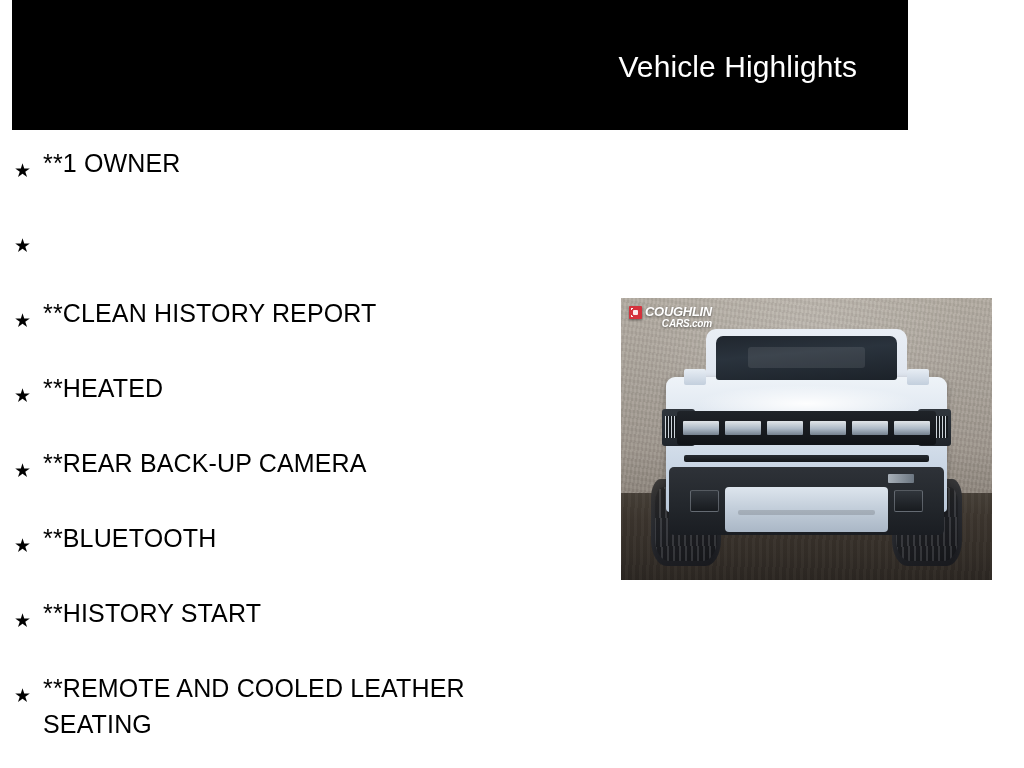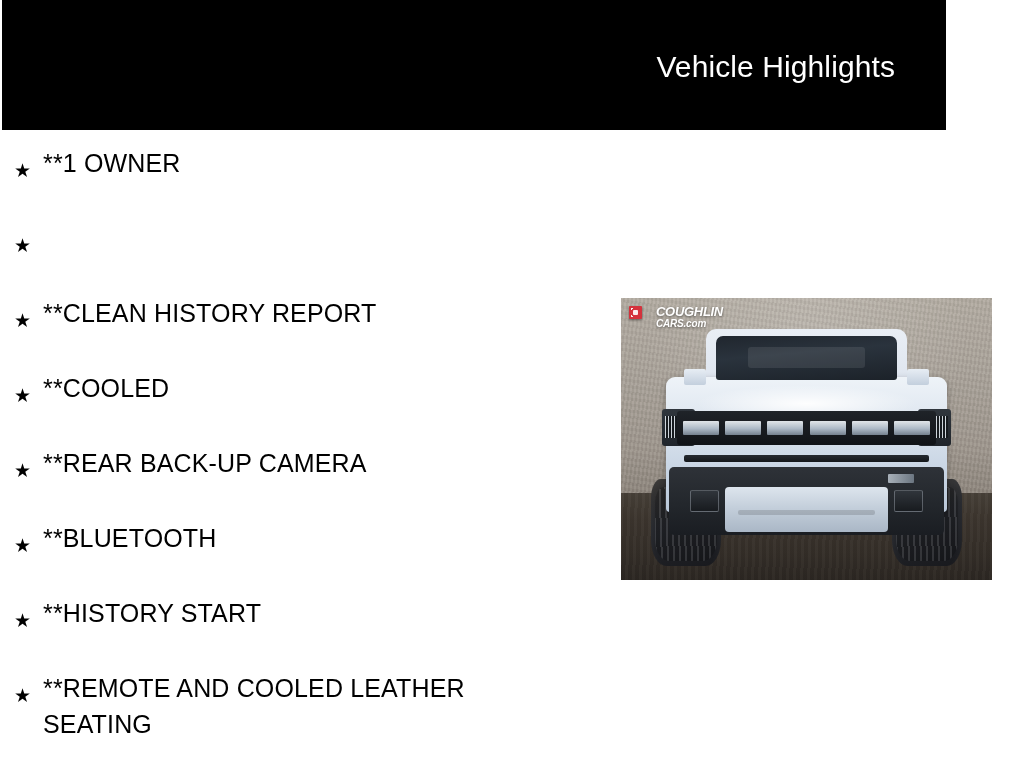--- a/index.html
+++ b/index.html
@@ -12,26 +12,25 @@
     height: 768px;
     position: relative;
     overflow: hidden;
     font-family: "Liberation Sans", sans-serif;
     -webkit-font-smoothing: antialiased;
   }
 
   
   .header-bar {
     position: absolute;
-    left: 2px;
+    left: 12px;
     top: 0;
     width: 896px;
     height: 130px;
     background: #000000;
-    padding-left: 48px;
   }
   .header-title {
     position: absolute;
     right: 51px;
     top: 49px;
     color: #ffffff;
     font-size: 30px;
     line-height: 36px;
     letter-spacing: 0.1px;
     white-space: nowrap;
@@ -283,21 +282,21 @@
     border-radius: 1px;
   }
 
   
   .watermark {
     position: absolute;
     left: 8px;
     top: 7px;
     display: flex;
     align-items: flex-start;
-    gap: 14px;
+    gap: 3px;
     filter: drop-shadow(0 1px 1px rgba(0,0,0,0.45));
   }
   .wm-mark {
     width: 13px;
     height: 13px;
     background: #d4323c;
     border-radius: 1px;
     position: relative;
     flex: 0 0 auto;
     margin-top: 1px;
@@ -328,20 +327,21 @@
     letter-spacing: -0.3px;
     display: block;
   }
   .wm-line2 {
     color: #ffffff;
     font-size: 10px;
     font-weight: bold;
     font-style: italic;
     letter-spacing: -0.2px;
     display: block;
+    text-align: right;
     margin-top: 1px;
   }
 </style>
 </head>
 <body>
 
 <div class="header-bar">
   <div class="header-title">Vehicle Highlights</div>
 </div>
 
@@ -356,21 +356,21 @@
     <span class="hl-star">★</span>
   </div>
 
   <div class="hl-item">
     <span class="hl-star">★</span>
     <span class="hl-text">**CLEAN HISTORY REPORT</span>
   </div>
 
   <div class="hl-item">
     <span class="hl-star">★</span>
-    <span class="hl-text">**COOLED</span>
+    <span class="hl-text">**HEATED</span>
   </div>
 
   <div class="hl-item">
     <span class="hl-star">★</span>
     <span class="hl-text">**REAR BACK-UP CAMERA</span>
   </div>
 
   <div class="hl-item">
     <span class="hl-star">★</span>
     <span class="hl-text">**BLUETOOTH</span>

